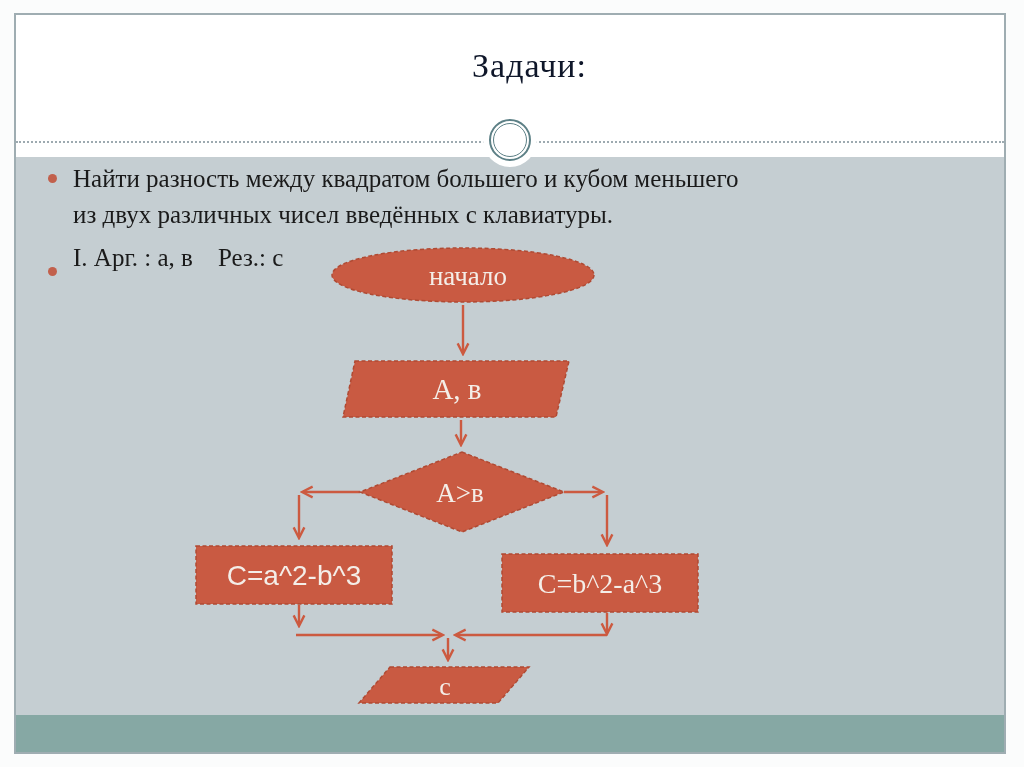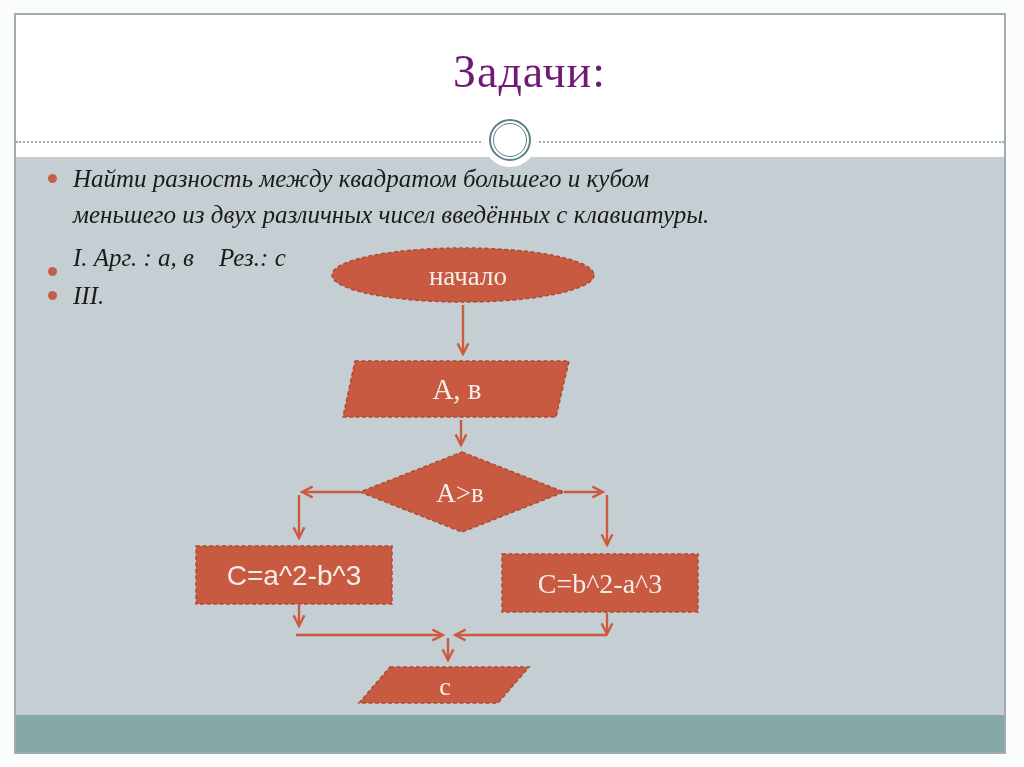--- a/index.html
+++ b/index.html
@@ -12,22 +12,22 @@
   .slide{
     position:absolute;left:14px;top:13px;
     width:992px;height:741px;
     border:2px solid #9fadb2;
     background:#ffffff;
     box-sizing:border-box;
   }
   .header{position:absolute;left:0;right:0;top:0;height:142px;background:#ffffff;}
   .page-title{
     text-align:center;
-    font-size:46px;
-    color:#701a75;
+    font-size:34px;
+    color:#0f172a;
     padding-top:32px;
     letter-spacing:1px;
     line-height:1.1;
     padding-left:39px;
   }
   .divider{
     position:absolute;left:0;right:0;top:126px;height:0;
     border-top:2px dotted #9daab0;
   }
   .ornament-halo{
@@ -46,21 +46,21 @@
   }
   .content{
     position:absolute;left:0;right:0;top:142px;height:558px;
     background:#c5ced2;
   }
   .footer-band{
     position:absolute;left:0;right:0;top:700px;height:37px;
     background:#86a8a4;
   }
   .bullets{position:absolute;left:28px;top:146px;width:712px;z-index:2;}
-  .bullet-row{display:flex;align-items:flex-start;font-style:italic;}
+  .bullet-row{display:flex;align-items:flex-start;}
   .bullet-row.mb8{margin-bottom:8px;}
   .bullet-row.mb2{margin-bottom:2px;align-items:flex-end;}
   .bullet-dot{
     width:9px;height:9px;border-radius:50%;
     background:#c2604c;flex-shrink:0;
     margin:13px 16px 0 4px;
   }
   .bullet-text{
     font-size:25px;line-height:1.42;color:#1a1a1a;
     white-space:pre-wrap;
@@ -93,24 +93,20 @@
 
   <div class="bullets">
     <div class="bullet-row mb8">
       <span class="bullet-dot"></span>
       <span class="bullet-text">Найти разность между квадратом большего и кубом меньшего из двух различных чисел введённых с клавиатуры.</span>
     </div>
     <div class="bullet-row mb2">
       <span class="bullet-dot"></span>
       <span class="bullet-text">I. Арг. : а, в    Рез.: с</span>
     </div>
-    <div class="bullet-row">
-      <span class="bullet-dot"></span>
-      <span class="bullet-text">III.</span>
-    </div>
   </div>
 
   <svg class="flow" viewBox="0 0 988 737">
     <defs>
       <marker id="arrow" viewBox="0 0 14 14" refX="11" refY="7" markerWidth="15" markerHeight="15" orient="auto" markerUnits="userSpaceOnUse">
         <path d="M2,2 L12,7 L2,12" fill="none" stroke="#cc5a40" stroke-width="2.2" stroke-linejoin="miter"></path>
       </marker>
     </defs>
 
     <line class="flow-line" x1="447" y1="290" x2="447" y2="338" marker-end="url(#arrow)"></line>

